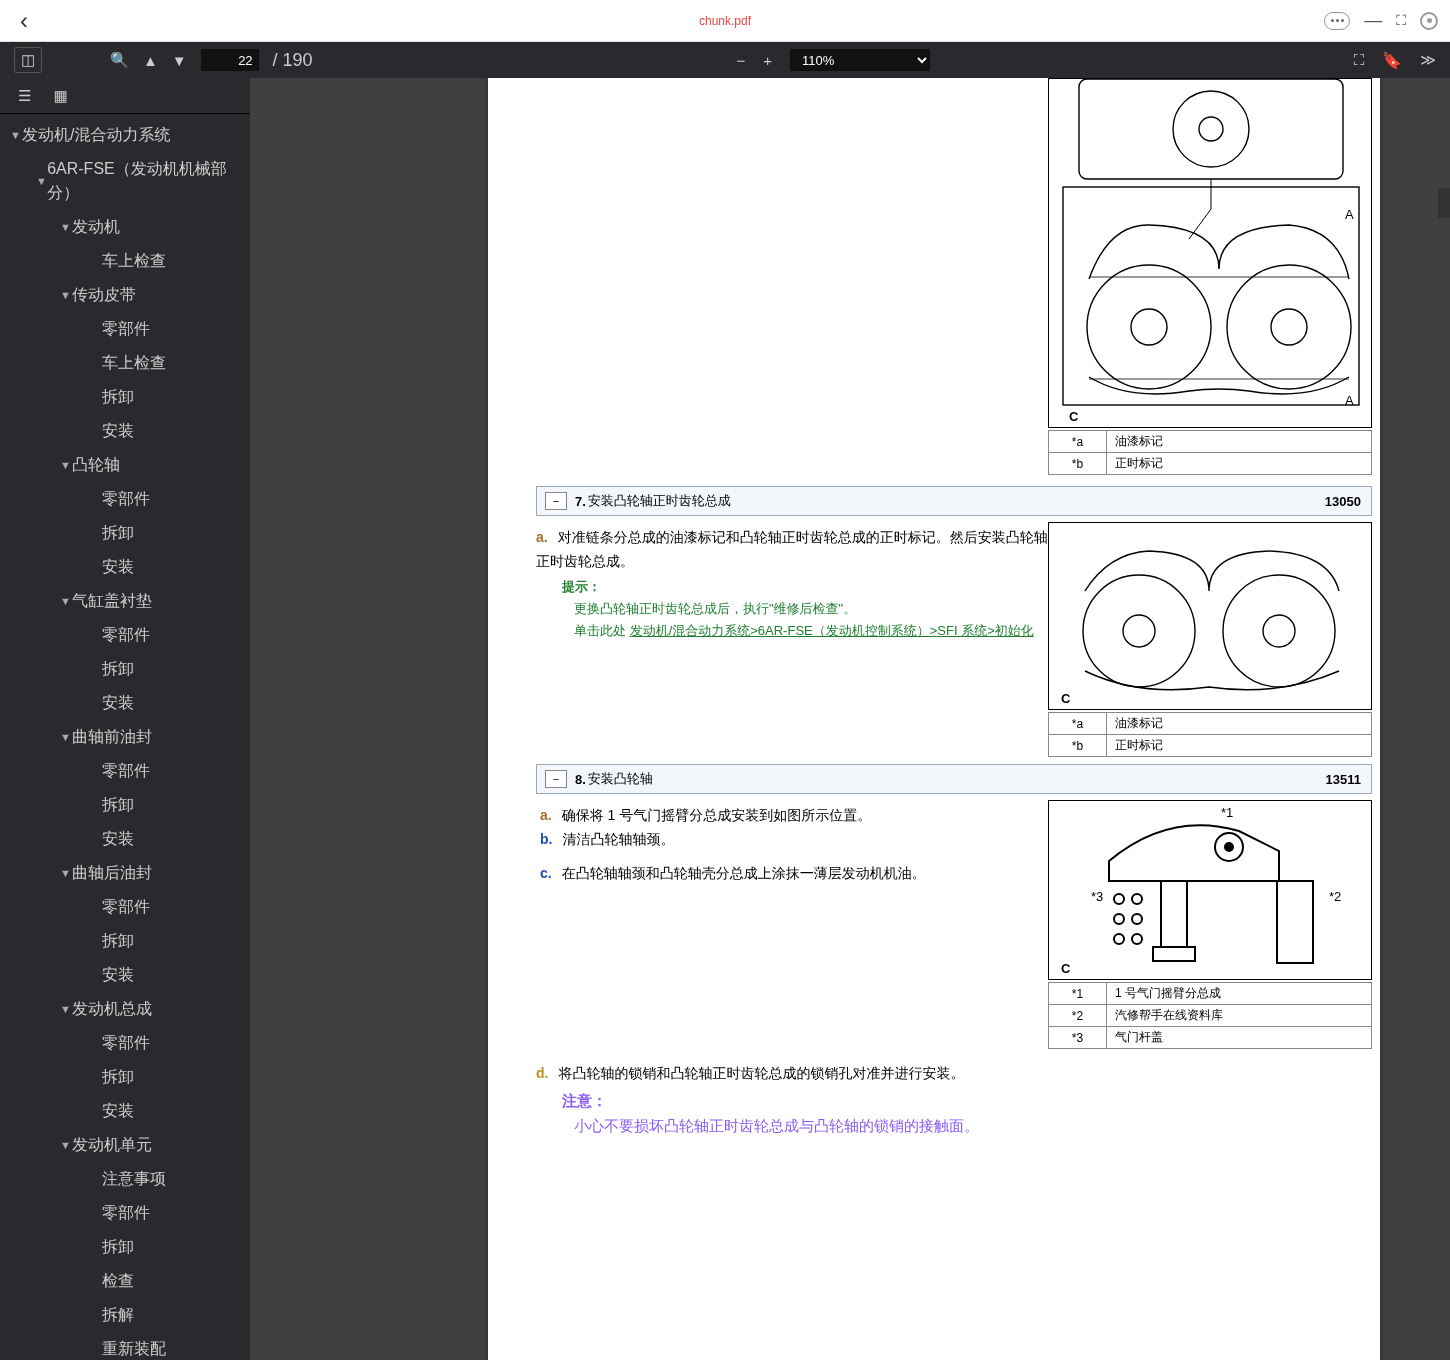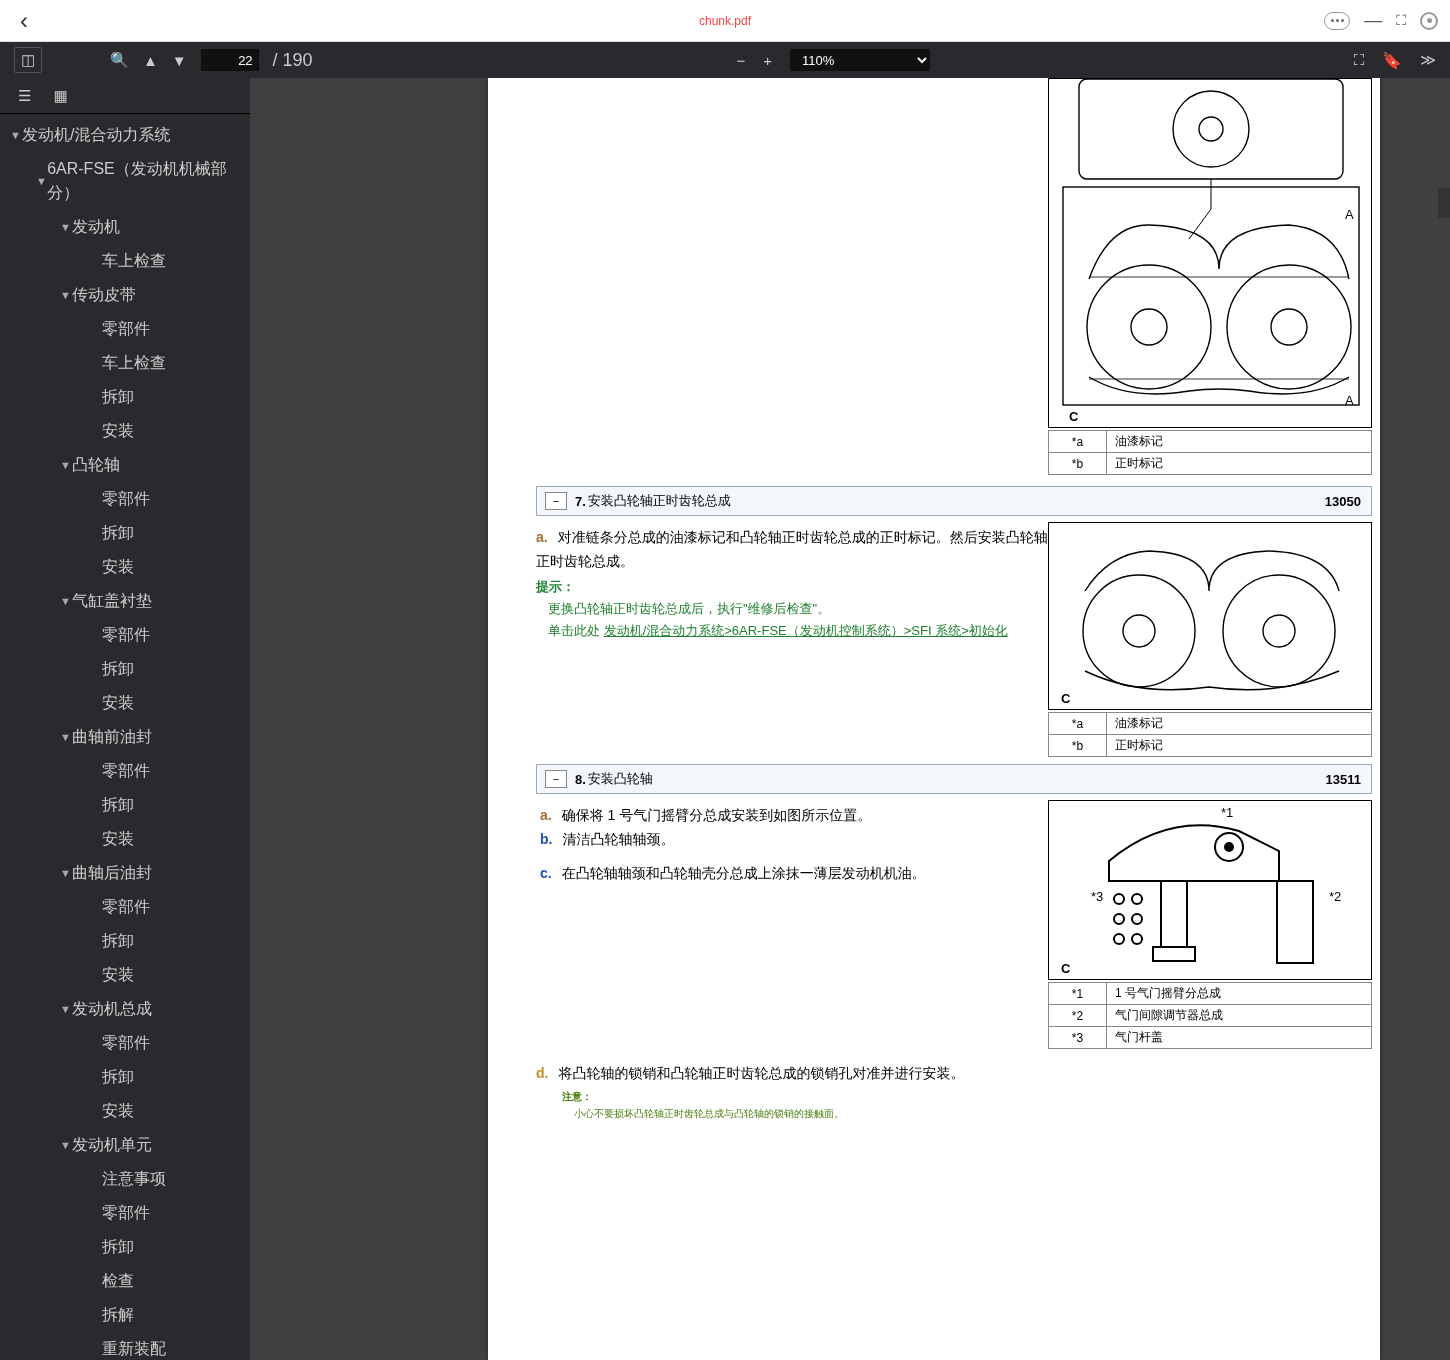--- a/index.html
+++ b/index.html
@@ -50,21 +50,21 @@
 .step-bar .ico{width:22px;height:18px;border:1px solid #888;background:#fff;margin:0 8px;display:flex;align-items:center;justify-content:center;font-size:11px;line-height:1}
 .step-bar .num{font-weight:bold;margin-right:2px}
 .step-bar .code{margin-left:auto;margin-right:10px;font-weight:bold}
 
 .body-txt{position:absolute;font-size:14px;line-height:1.7}
 .lbl{font-weight:bold;margin-right:10px}
 .lbl.a{color:#a07030}
 .hint{color:#208030;font-size:13px}
 .hint .h-title{font-weight:bold}
 .hint a{color:#208030;}
-.note{color:#4d7c0f;font-size:10px}
+.note{color:#8b5cf6;font-size:15px}
 .note .n-title{font-weight:bold}
 
 .ef{background:#fff}
 
 svg.mech{position:absolute}
 </style>
 </head>
 <body>
 
 <div class="titlebar">
@@ -303,21 +303,21 @@
 
       <div class="step-bar" style="left:48px;top:408px;width:836px">
         <span class="ico">−</span>
         <span class="num">7.</span>
         <span>安装凸轮轴正时齿轮总成</span>
         <span class="code">13050</span>
       </div>
 
       <div class="body-txt" style="left:48px;top:448px;width:520px">
         <span class="lbl a">a.</span><span>对准链条分总成的油漆标记和凸轮轴正时齿轮总成的正时标记。然后安装凸轮轴正时齿轮总成。</span>
-        <div class="hint" style="margin-top:2px;">
+        <div class="hint" style="margin-top:2px;margin-left:26px">
           <div class="h-title">提示：</div>
           <div style="padding-left:12px">
             <div>更换凸轮轴正时齿轮总成后，执行"维修后检查"。</div>
             <div><span>单击此处 </span><a href="#">发动机/混合动力系统&gt;6AR-FSE（发动机控制系统）&gt;SFI 系统&gt;初始化</a></div>
           </div>
         </div>
       </div>
 
       <div class="fig ef" style="left:560px;top:444px;width:324px;height:188px">
         <svg class="mech" width="324" height="188" viewBox="0 0 324 188">
@@ -384,21 +384,21 @@
       </div>
       <div style="position:absolute;left:560px;top:904px;width:324px">
         <table class="kt">
           <tbody>
               <tr>
                 <td>*1</td>
                 <td>1 号气门摇臂分总成</td>
               </tr>
           <tr>
                 <td>*2</td>
-                <td>气门间隙调节器总成</td>
+                <td>汽修帮手在线资料库</td>
               </tr>
           <tr>
                 <td>*3</td>
                 <td>气门杆盖</td>
               </tr>
         </tbody>
           </table>
       </div>
 
       <div class="body-txt" style="left:48px;top:984px;width:780px">

